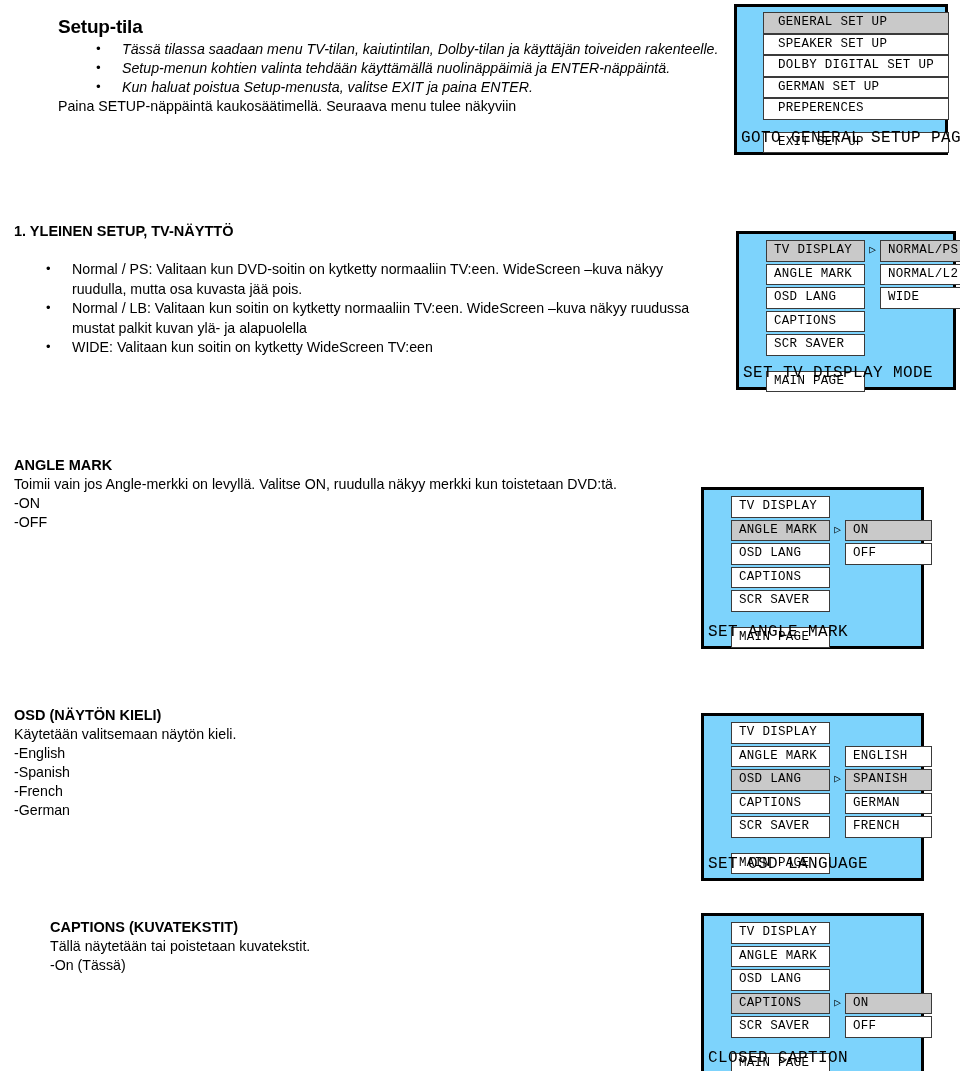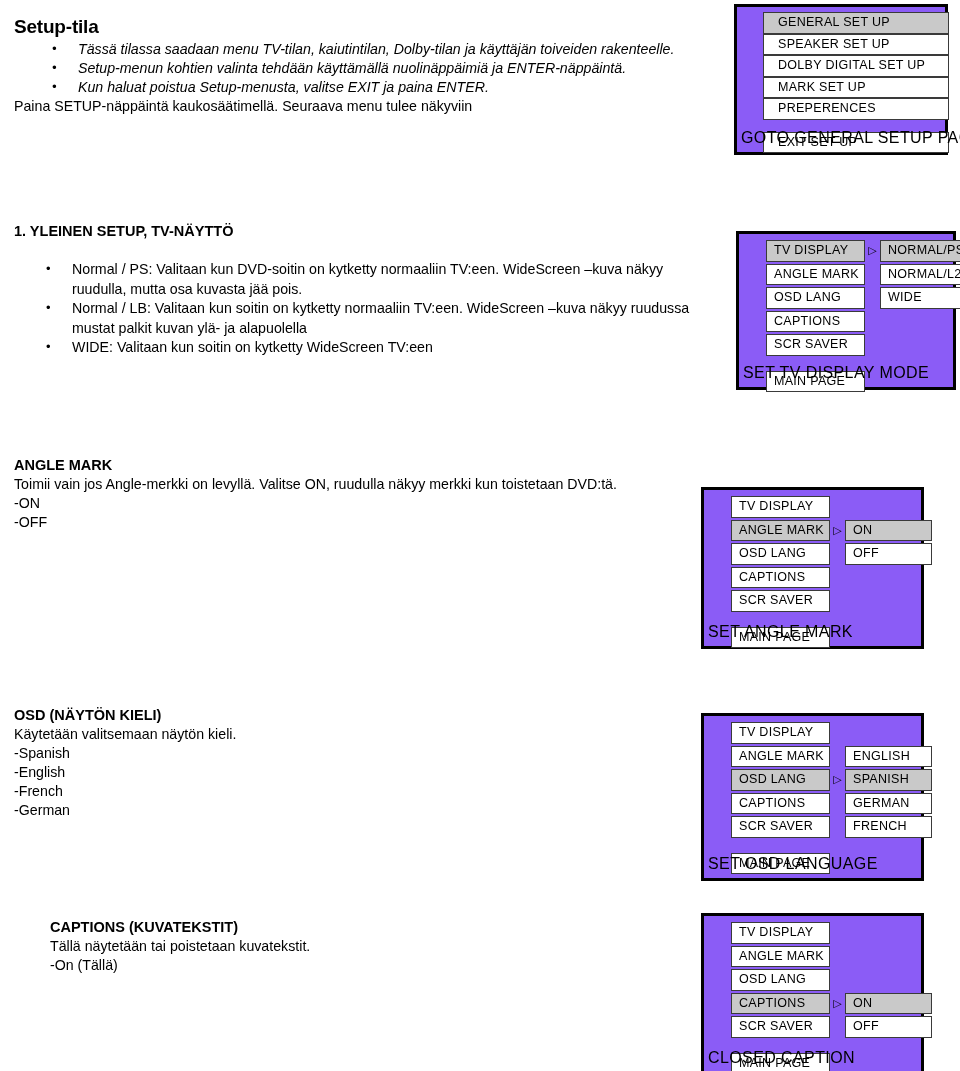--- a/index.html
+++ b/index.html
@@ -10,21 +10,21 @@
   body {
     width: 960px;
     height: 1071px;
     position: relative;
     font-family: "Liberation Sans", sans-serif;
     color: #000000;
     overflow: hidden;
   }
 
   
-  .doc-text { position: absolute; left: 0; top: 0; width: 720px; }
+  .doc-text { position: absolute; left: 0; top: 0; width: 720px; padding-left: 44px; }
 
   .h-title {
     font-size: 19px;
     font-weight: bold;
     margin: 16px 0 2px 14px;
     letter-spacing: -0.2px;
   }
   .bullets { list-style: none; margin: 0; padding: 0; font-style: italic; }
   .bullets li {
     position: relative;
@@ -85,23 +85,23 @@
     content: "\2022";
     position: absolute;
     left: -26px;
     top: -1px;
     font-size: 13px;
   }
 
   
   .osd-box {
     position: absolute;
-    background: #8b5cf6;
+    background: #7dd3fc;
     border: 3px solid #000000;
-    font-family: Liberation Sans, sans-serif;
+    font-family: Liberation Mono, monospace;
   }
   .osd-inner { position: relative; width: 100%; height: 100%; }
 
   .osd-row {
     display: flex;
     align-items: center;
   }
   .osd-item {
     border: 1.5px solid #3a3a3a;
     background: #ffffff;
@@ -181,42 +181,42 @@
   <ul class="sec-list">
     <li>-ON</li>
     <li>-OFF</li>
   </ul>
 </div>
 
 <div class="blk" style="left:0; top:706px; width:700px;">
   <div class="sec-head">OSD (NÄYTÖN KIELI)</div>
   <div class="sec-body">Käytetään valitsemaan näytön kieli.</div>
   <ul class="sec-list">
+    <li>-English</li>
     <li>-Spanish</li>
-    <li>-English</li>
     <li>-French</li>
     <li>-German</li>
   </ul>
 </div>
 
 <div class="blk" style="left:0; top:918px; width:700px;margin-left:36px;">
   <div class="sec-head">CAPTIONS (KUVATEKSTIT)</div>
   <div class="sec-body">Tällä näytetään tai poistetaan kuvatekstit.</div>
   <ul class="sec-list">
-    <li>-On (Tällä)</li>
+    <li>-On (Tässä)</li>
   </ul>
 </div>
 
 <div class="osd-box" id="menu-main">
   <div class="osd-inner">
     <div class="col">
       <div class="osd-item sel">GENERAL SET UP</div>
       <div class="osd-item">SPEAKER SET UP</div>
       <div class="osd-item">DOLBY DIGITAL SET UP</div>
-      <div class="osd-item">MARK SET UP</div>
+      <div class="osd-item">GERMAN SET UP</div>
       <div class="osd-item">PREPERENCES</div>
       <div class="gap"></div>
       <div class="osd-item">EXIT SET UP</div>
     </div>
     <div class="osd-caption">GOTO GENERAL SETUP PAGE</div>
   </div>
 </div>
 
 <div class="osd-box gs" id="menu-tv">
   <div class="osd-inner">

